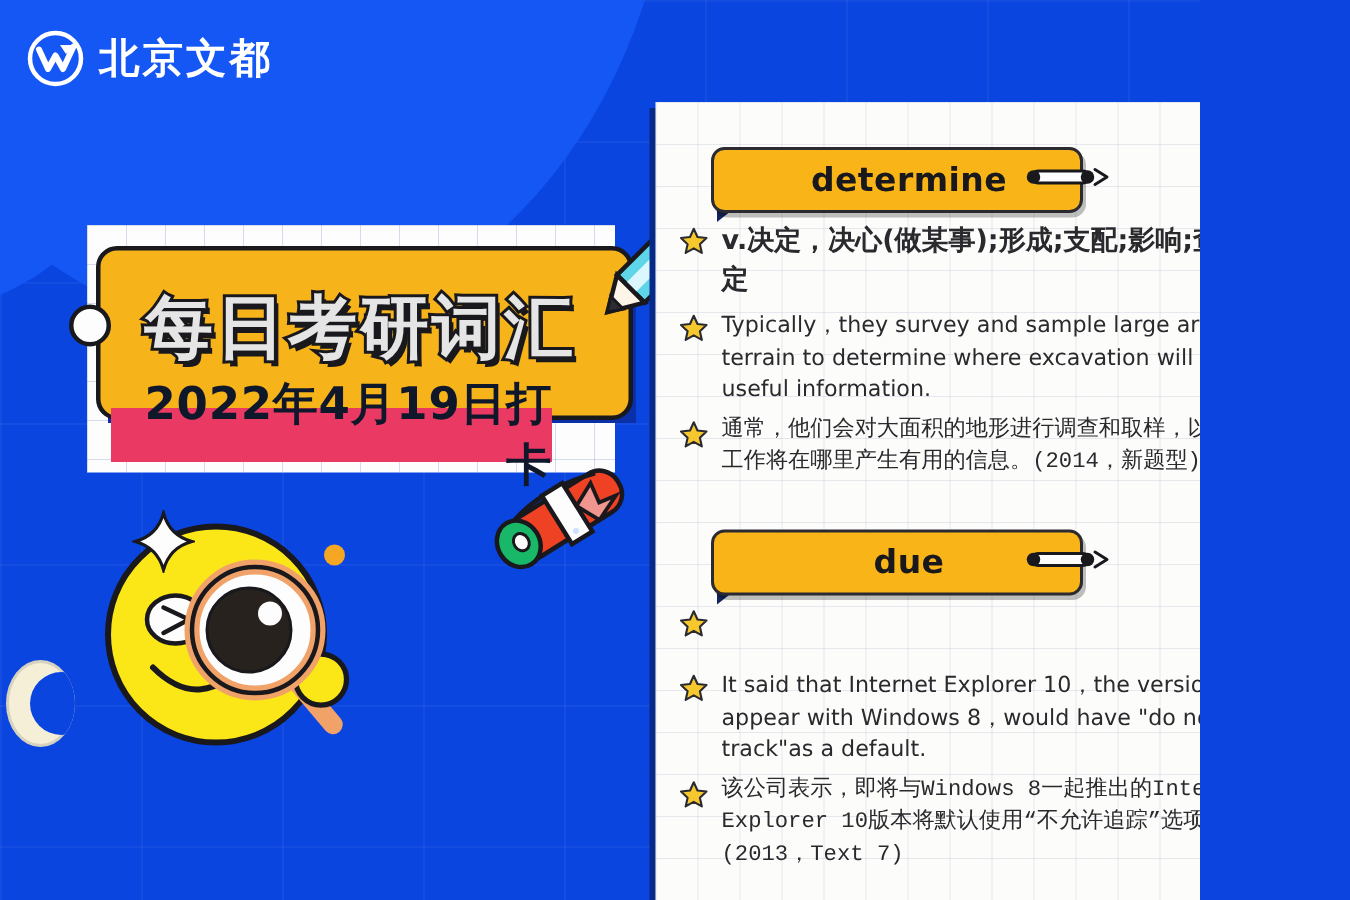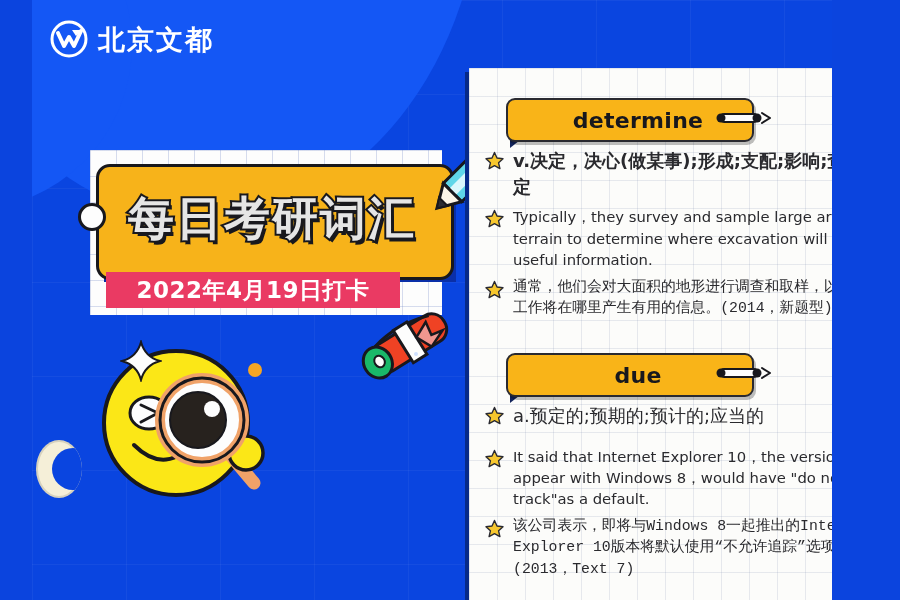--- a/index.html
+++ b/index.html
@@ -2,21 +2,21 @@
 <html><head>
 <meta charset="utf-8">
 <style>
   html,body{margin:0;padding:0;}
   body{
     width:900px;height:600px;overflow:hidden;
     font-family:"Liberation Sans","DejaVu Sans",sans-serif;
     background:#0b44de;
     position:relative;
   }
-  #stage{position:absolute;inset:0;width:800px;height:600px;overflow:hidden;margin-left:32px;}
+  #stage{position:absolute;inset:0;width:800px;height:600px;overflow:hidden;}
 
   
   .bg-base{position:absolute;inset:0;background:#0a45e0;}
   .bg-grid{
     position:absolute;inset:0;
     background-image:
       linear-gradient(rgba(255,255,255,.045) 1px, transparent 1px),
       linear-gradient(90deg, rgba(255,255,255,.045) 1px, transparent 1px);
     background-size:94px 94px;
   }
@@ -93,21 +93,21 @@
     text-shadow:3px 4px 0 #18181d;
   }
   .date-tab{
     position:absolute;left:52px;top:124px;width:40px;height:26px;
     background:#f7b31a;border:3px solid #18181d;border-radius:4px;
   }
   .date-badge{
     position:absolute;left:74px;top:272px;width:294px;height:36px;
     background:#ea3a63;
     display:flex;align-items:center;justify-content:center;
-    color:#ffffff;font-size:23px;font-weight:bold;letter-spacing:.5px;
+    color:#0f172a;font-size:30px;font-weight:bold;letter-spacing:.5px;
     font-family:"DejaVu Sans","Liberation Sans",sans-serif;
     z-index:4;
     text-align:right;
   }
 
   
   .pencil{position:absolute;left:374px;top:122px;width:110px;height:110px;}
 
   
   .diploma{position:absolute;left:322px;top:298px;width:116px;height:110px;}
@@ -335,21 +335,20 @@
         </span>
       </div>
 
       <div class="lines">
         <div class="line">
           <span class="star">
             <svg viewBox="0 0 19 19" width="19" height="19">
               <path d="M9.5 1.5 L12 7 L18 7.7 L13.6 11.8 L14.9 17.6 L9.5 14.6 L4.1 17.6 L5.4 11.8 L1 7.7 L7 7 Z" fill="#f7c72e" stroke="#2a2a30" stroke-width="1.4" stroke-linejoin="round"></path>
             </svg>
           </span>
-          <span class="txt def" style="font-weight:normal">a.预定的;预期的;预计的;应当的</span>
         </div>
 
         <div class="gap"></div>
 
         <div class="line">
           <span class="star">
             <svg viewBox="0 0 19 19" width="19" height="19">
               <path d="M9.5 1.5 L12 7 L18 7.7 L13.6 11.8 L14.9 17.6 L9.5 14.6 L4.1 17.6 L5.4 11.8 L1 7.7 L7 7 Z" fill="#f7c72e" stroke="#2a2a30" stroke-width="1.4" stroke-linejoin="round"></path>
             </svg>
           </span>

